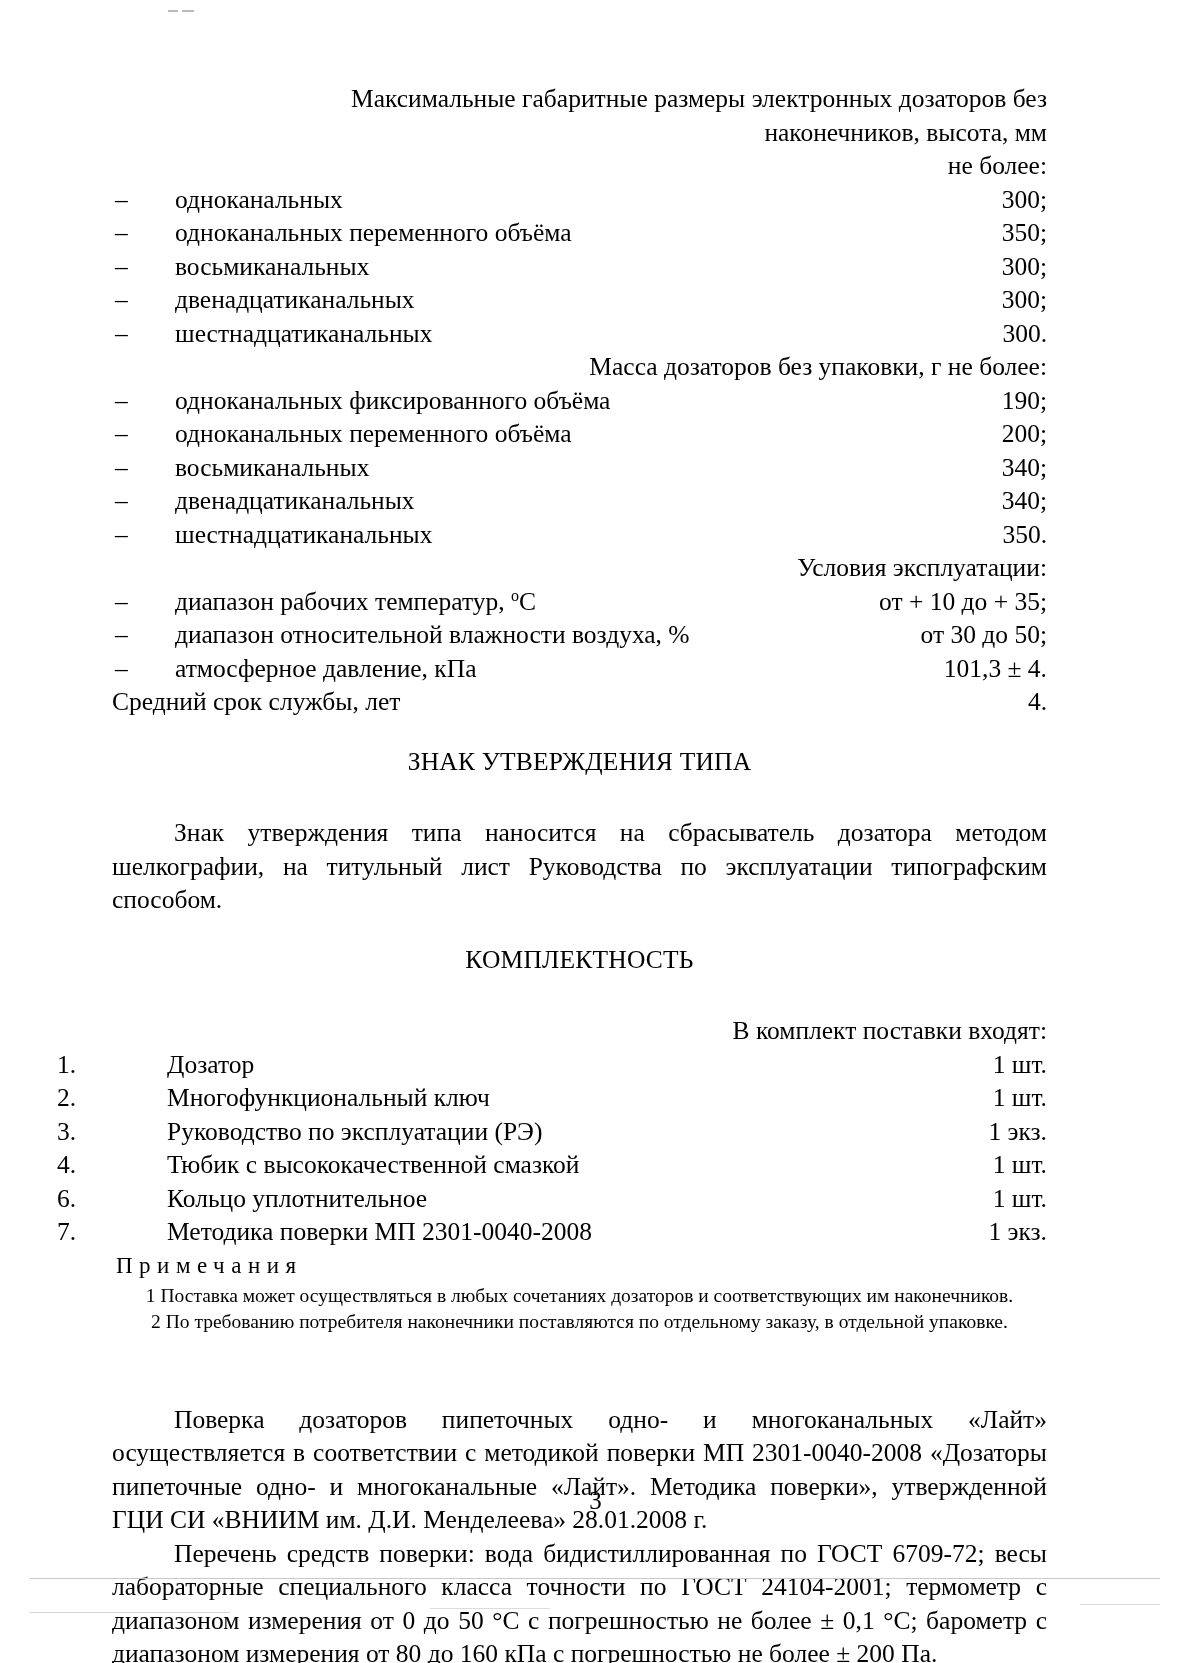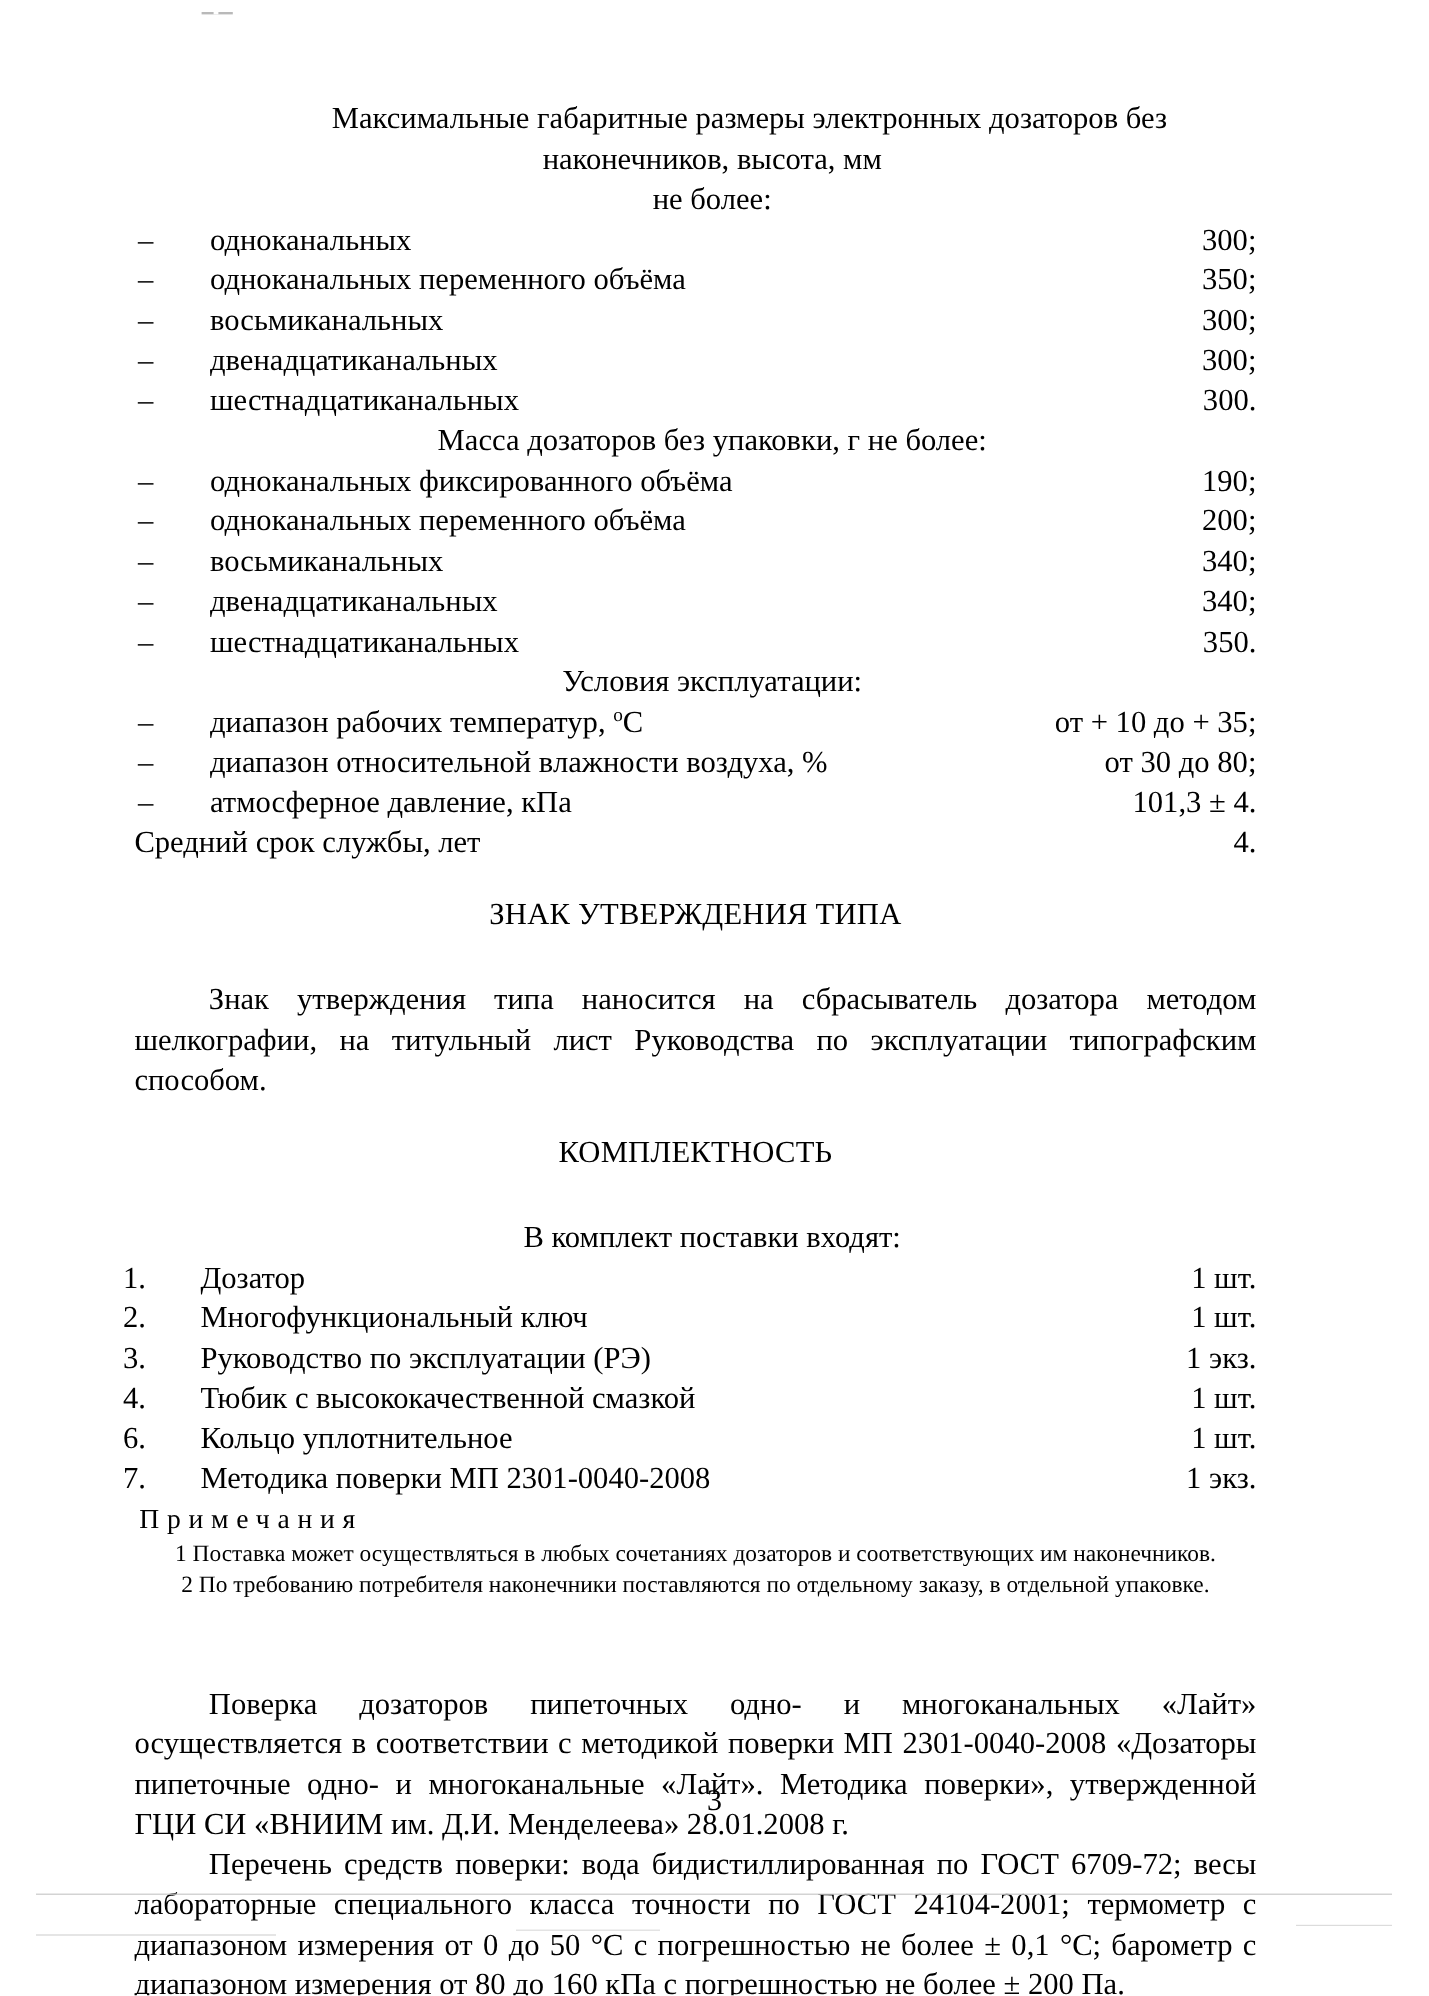--- a/index.html
+++ b/index.html
@@ -79,21 +79,21 @@
   .para {
     font-size: 25.5px;
     line-height: 33.5px;
     margin: 0;
     text-align: justify;
   }
   .para.indent {
     text-indent: 62px;
   }
   .para.no-just {
-    text-align: center;
+    text-align: right;
     margin-left: 28px;
   }
 
   
   .row {
     display: flex;
     align-items: baseline;
     font-size: 25.5px;
     line-height: 33.5px;
     white-space: nowrap;
@@ -114,21 +114,20 @@
     text-indent: -30px;
   }
   .dash {
     display: inline-block;
     width: 30px;
   }
 
   .num-item .label {
     padding-left: 55px;
     text-indent: -55px;
-    text-align: center;
   }
   .num {
     display: inline-block;
     width: 55px;
   }
 
   .heading {
     text-align: center;
     font-size: 25.5px;
     line-height: 33.5px;
@@ -237,21 +236,21 @@
     <p class="para no-just">Условия эксплуатации:</p>
 
     <div class="row dash-item">
       <span class="label"><span class="dash">–</span><span>диапазон рабочих температур, </span><span class="sup">о</span><span>С</span></span>
       <span class="filler"></span>
       <span class="value">от + 10 до + 35;</span>
     </div>
     <div class="row dash-item">
       <span class="label"><span class="dash">–</span><span>диапазон относительной влажности воздуха, %</span></span>
       <span class="filler"></span>
-      <span class="value">от 30 до 80;</span>
+      <span class="value">от 30 до 50;</span>
     </div>
     <div class="row dash-item">
       <span class="label"><span class="dash">–</span><span>атмосферное давление, кПа</span></span>
       <span class="filler"></span>
       <span class="value">101,3 ± 4.</span>
     </div>
 
     <div class="row">
       <span class="label">Средний срок службы, лет</span>
       <span class="filler"></span>

